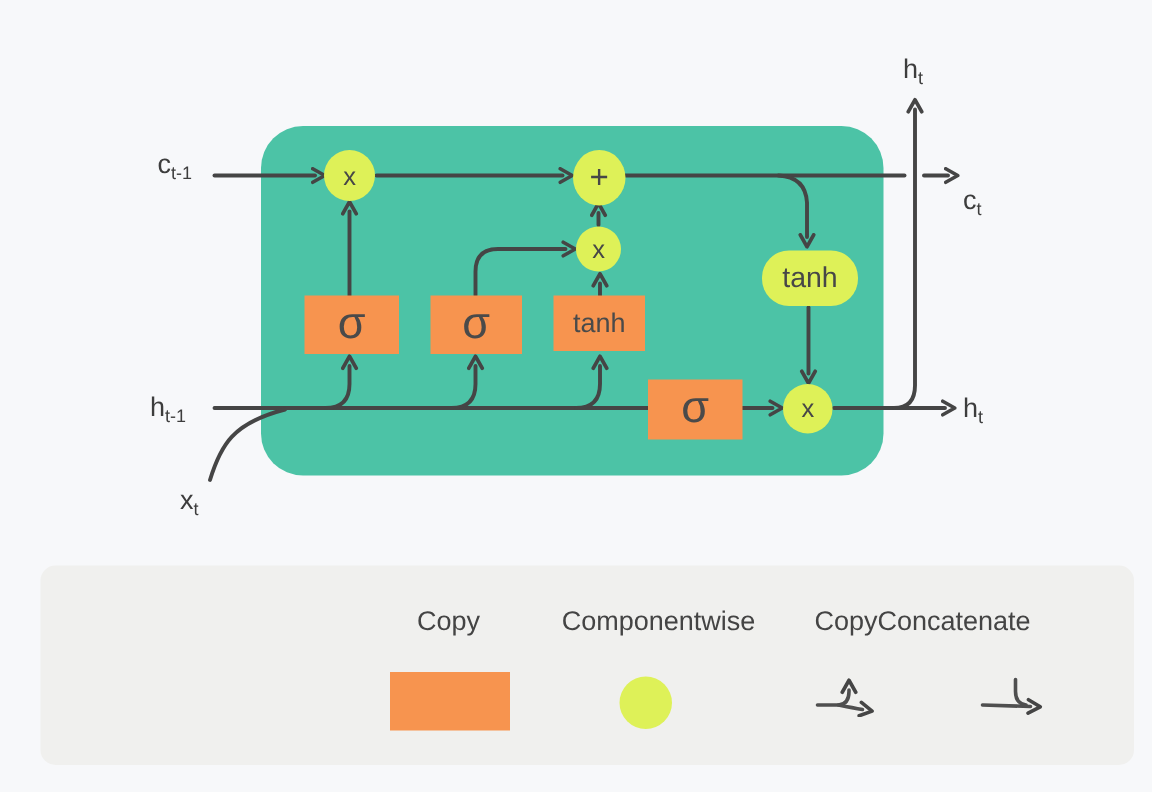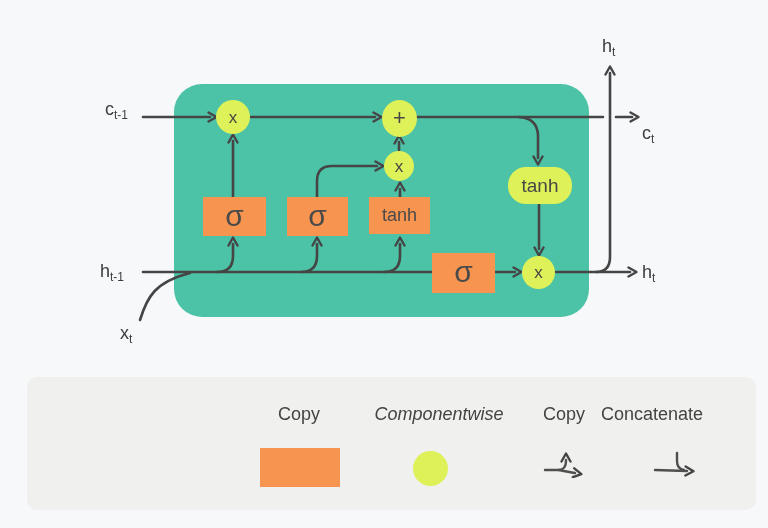--- a/index.html
+++ b/index.html
@@ -129,23 +129,23 @@
   <div class="iolabel" style="left:642px; top:124px;">
     <span>c</span><span class="sub">t</span>
   </div>
   <div class="iolabel" style="left:642px; top:263px;">
     <span>h</span><span class="sub">t</span>
   </div>
 
   <div class="legend-panel"></div>
 
   <div class="legend-label" style="left:299px;">Copy</div>
-  <div class="legend-label" style="left:439px;font-style:italic;">Componentwise</div>
+  <div class="legend-label" style="left:439px;">Componentwise</div>
   <div class="legend-label" style="left:564px;text-align:right;">Copy</div>
-  <div class="legend-label" style="left:652px;">Concatenate</div>
+  <div class="legend-label" style="left:636px;">Concatenate</div>
 
   <div class="swatch-layer"></div>
   <div class="swatch-dot"></div>
 
   <svg class="legend-icon" style="left:543px; top:448px;" width="44" height="30" viewBox="0 0 44 30">
     <g fill="none" stroke="#4f4f4f" stroke-width="2.4" stroke-linecap="round">
       <path d="M2,22 L16,22 Q23,21.5 23,13 L23,12" marker-end="url(#ah)"></path>
       <path d="M16,22 Q26,24 32,25" marker-end="url(#ah)"></path>
     </g>
   </svg>

